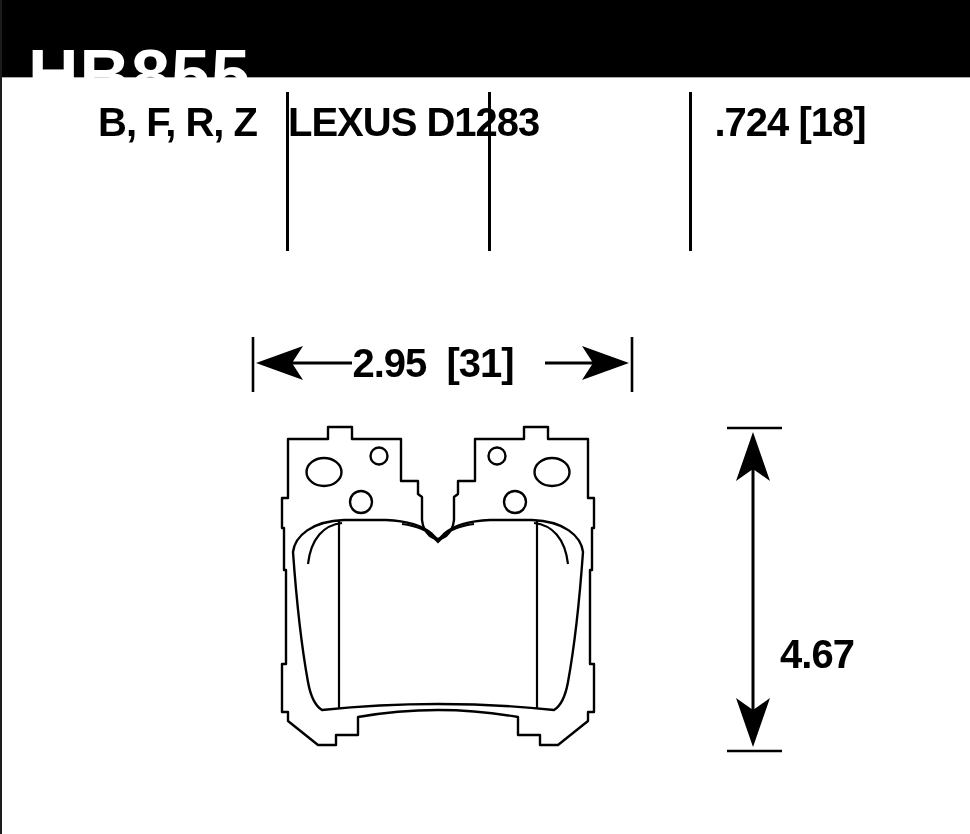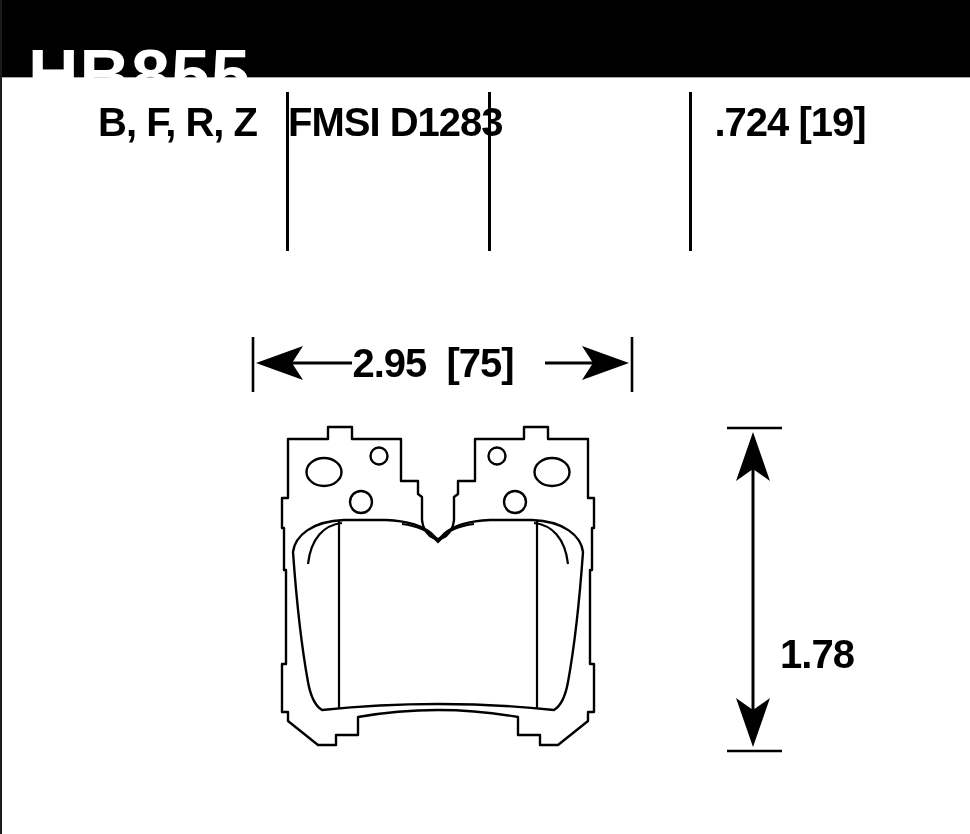--- a/index.html
+++ b/index.html
@@ -65,32 +65,32 @@
     <div id="part-number">HB855</div>
   </div>
 
   <div id="page-left-border" class="abs"></div>
 
   <div class="abs spec-divider" style="left:286px"></div>
   <div class="abs spec-divider" style="left:488px"></div>
   <div class="abs spec-divider" style="left:689px"></div>
 
   <div id="spec-compounds" class="abs spec-text">B, F, R, Z</div>
-  <div id="spec-fmsi" class="abs spec-text">FMSI D1283</div>
-  <div id="spec-thickness" class="abs spec-text">.724 [19]</div>
+  <div id="spec-fmsi" class="abs spec-text">LEXUS D1283</div>
+  <div id="spec-thickness" class="abs spec-text">.724 [18]</div>
 
   <svg class="abs" style="left:240px; top:330px" width="400" height="70" viewBox="0 0 400 70">
     <line class="line" x1="13" y1="7" x2="13" y2="62" stroke-width="2.6"></line>
     <line class="line" x1="392" y1="7" x2="392" y2="62" stroke-width="2.6"></line>
     <polygon class="fillshape" points="16,33 63,16 52,33 63,50"></polygon>
     <line class="line" x1="52" y1="33" x2="112" y2="33" stroke-width="3"></line>
     <line class="line" x1="305" y1="33" x2="353" y2="33" stroke-width="3"></line>
     <polygon class="fillshape" points="389,33 342,16 353,33 342,50"></polygon>
   </svg>
-  <div id="width-dim-label" class="abs dim-text">2.95  [75]</div>
+  <div id="width-dim-label" class="abs dim-text">2.95  [31]</div>
 
   <svg class="abs" style="left:282px; top:424px" width="312" height="332" viewBox="0 0 312 332">
 
     <path class="line" stroke-width="2.4" stroke-linejoin="round" stroke-linecap="round" d="M 6,15 H 46 V 3 H 70 V 15 H 119
              V 57 H 136 V 70 L 140,73 V 96
              Q 141,106 148,112 Q 156,118 164,112 Q 171,106 172,96
              V 73 L 176,70 V 57 H 193
              V 15 H 242 V 3 H 266 V 15 H 306
              V 74 L 312,74 V 104 L 310,104 V 146 L 308,146
              V 240 L 312,240 V 288 L 306,288
@@ -126,17 +126,17 @@
   </svg>
 
   <svg class="abs" style="left:700px; top:420px" width="170" height="340" viewBox="0 0 170 340">
     <line class="line" x1="27" y1="8" x2="82" y2="8" stroke-width="2.6"></line>
     <line class="line" x1="27" y1="331" x2="82" y2="331" stroke-width="2.6"></line>
     <polygon class="fillshape" points="53,12 36,61 53,49 70,61"></polygon>
     <line class="line" x1="53" y1="49" x2="53" y2="291" stroke-width="3"></line>
     <polygon class="fillshape" points="53,327 36,278 53,290 70,278"></polygon>
   </svg>
   <div id="height-dim-label" class="abs dim-text">
-    <div>1.78</div>
+    <div>4.67</div>
   </div>
 
 
 </div>
 
 </body></html>

